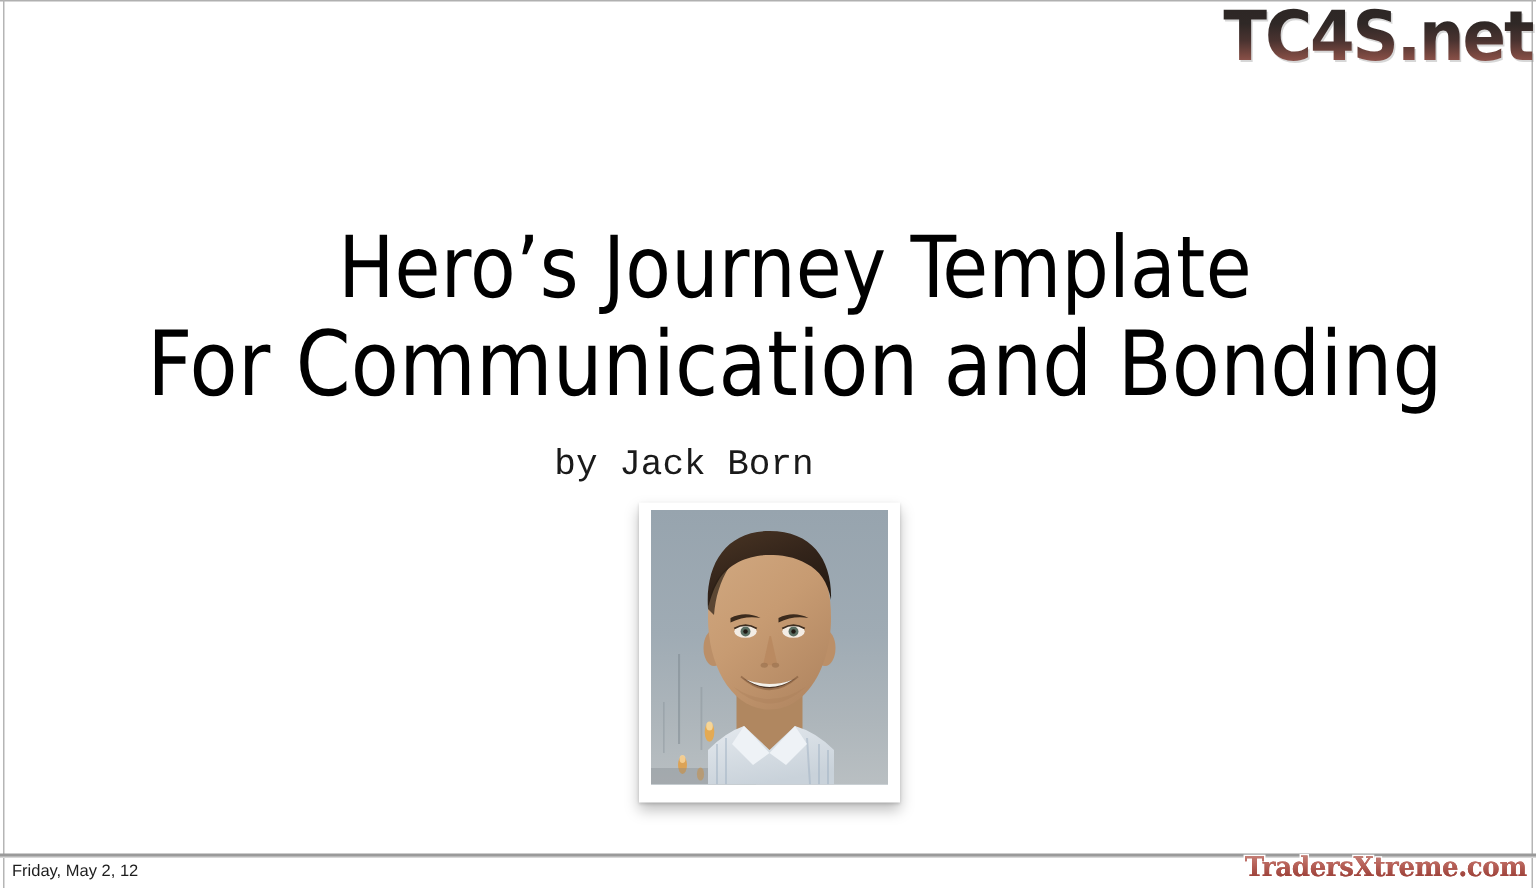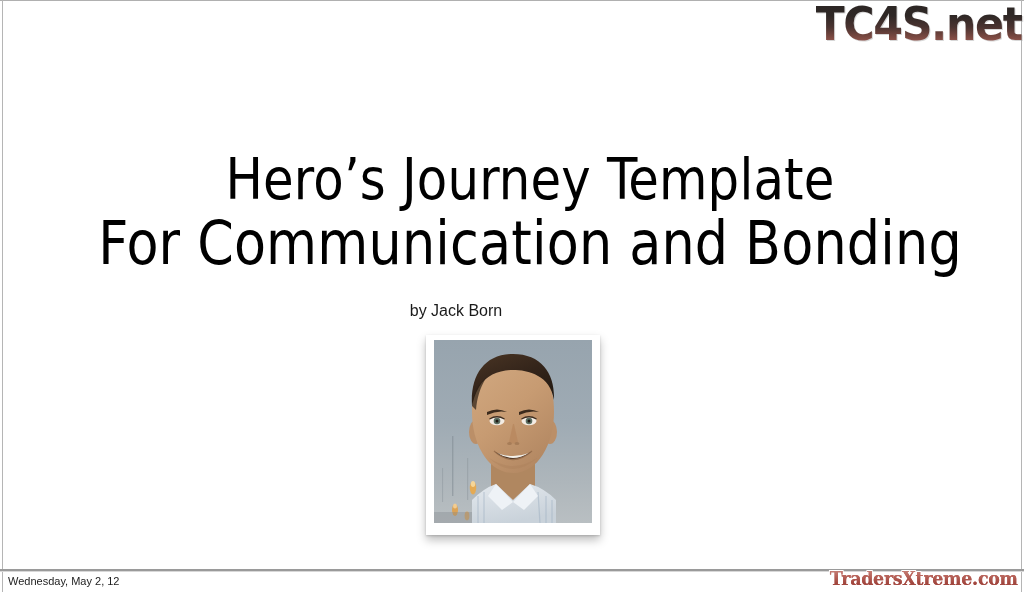--- a/index.html
+++ b/index.html
@@ -109,22 +109,22 @@
     font-size: 60px;
     line-height: 66px;
   }
 
   .byline {
     position: absolute;
     left: 0;
     top: 298px;
     width: 912px;
     text-align: center;
-    font-family: Liberation Sans, sans-serif;
-    font-size: 16px;
+    font-family: Liberation Mono, monospace;
+    font-size: 24px;
     line-height: 26px;
     color: #1a1a1a;
   }
 
   
   .wm-dlsub {
     position: absolute;
     left: 363px;
     top: 276px;
     width: 298px;
@@ -362,20 +362,20 @@
           <path d="M60 111 Q79 128 98 111" stroke="#8a6243" stroke-width="1.2" fill="none" opacity="0.7"></path>
 
           <path d="M55 118 Q79 140 103 118 Q79 134 55 118 Z" fill="#a87d58" opacity="0.35"></path>
         </g>
       </svg>
     </div>
   </div>
 
   <div class="footer-rule"></div>
 
-  <div class="footer-date">Wednesday, May 2, 12</div>
+  <div class="footer-date">Friday, May 2, 12</div>
 
   <div>
     <div class="brand-traders">TradersXtreme.com</div>
     <div class="brand-traders-fill">TradersXtreme.com</div>
   </div>
 
 </div>
 
 </body></html>

